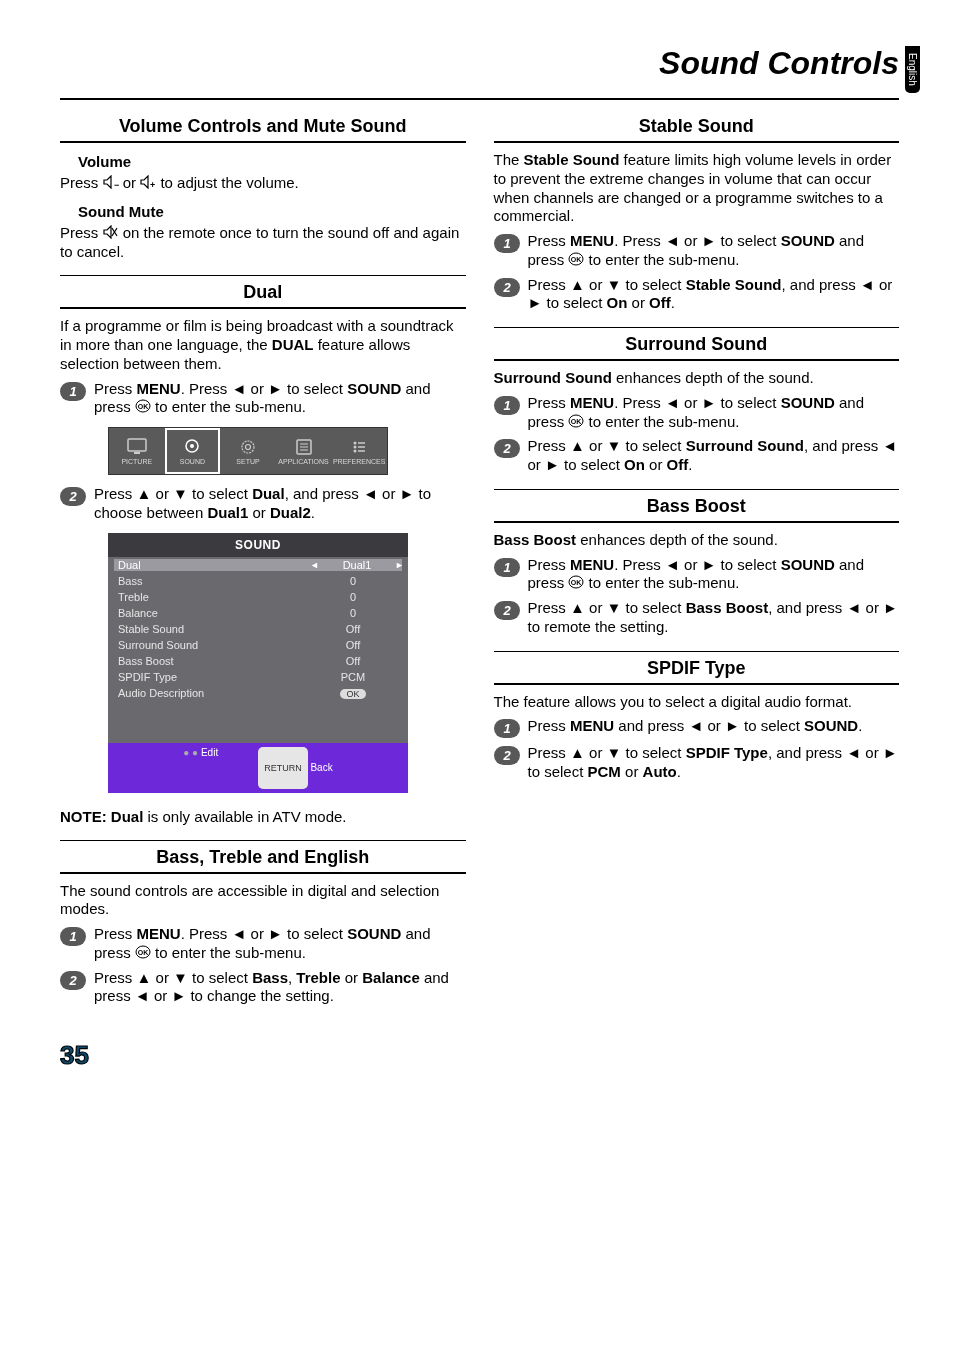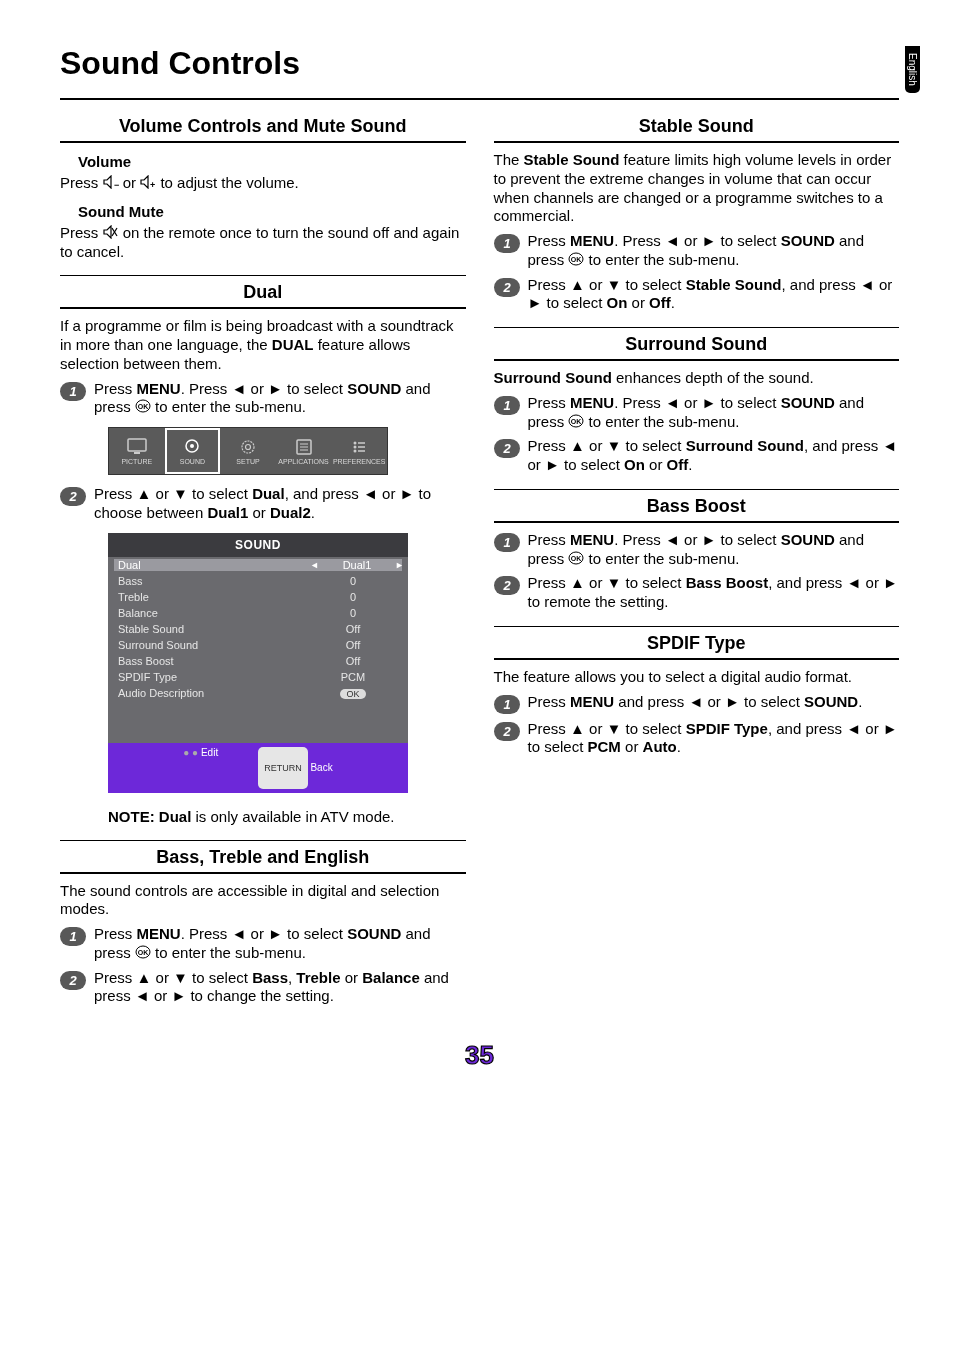--- a/index.html
+++ b/index.html
@@ -21,24 +21,25 @@
     background: #000;
     color: #fff;
     font-size: 10px;
     padding: 7px 2px;
     writing-mode: vertical-rl;
     text-orientation: mixed;
     border-radius: 0 0 5px 5px;
     text-align: center;
   }
   h1.page-title {
-    text-align: left;
+    text-align: right;
     font-size: 32px;
     font-weight: bold;
     margin: 5px 0 16px 0;
+    font-style: italic;
   }
   .title-rule {
     border: none;
     border-top: 2px solid #000;
     margin: 0 0 12px 0;
   }
   .columns {
     display: flex;
     gap: 28px;
   }
@@ -81,21 +82,20 @@
     margin-right: 8px;
   }
   .step-num svg { display: block; }
   .step-text {
     flex: 1;
     font-size: 15px;
     line-height: 1.25;
   }
   b { font-weight: bold; }
   .note-block {
-    margin-left: 48px;
     font-size: 15px;
   }
   .icon-strip {
     margin: 10px 0 10px 48px;
     width: 280px;
     background: #5a5a5a;
     border: 1px solid #333;
     display: flex;
   }
   .icon-cell {
@@ -177,25 +177,24 @@
   }
   .ok-pill {
     display:inline-block;
     background:#ddd;
     color:#333;
     border-radius: 6px;
     padding: 0 6px;
     font-size: 9px;
   }
   .page-num-outline {
-    text-align: center;
     font-size: 26px;
     font-weight: 900;
     margin-top: 28px;
-    color: #6d28d9;
+    color: #0c4a6e;
     -webkit-text-stroke: 1.2px #000;
   }
   .glyph { font-family: Arial, sans-serif; }
   .inline-icon { position: relative; top: 1px; }
 </style>
 </head>
 <body>
 
 <div class="page">
   <div class="lang-tab">English</div>
@@ -455,20 +454,21 @@
             </svg>
           </span>
         <span class="step-text">
           <span>Press </span><span class="glyph">▲</span><span> or </span><span class="glyph">▼</span><span> to select </span><b>Surround Sound</b><span>, and press </span><span class="glyph">◄</span><span> or </span><span class="glyph">►</span><span> to select </span><b>On</b><span> or </span><b>Off</b><span>.</span>
         </span>
       </div>
 
       <hr class="thin-rule">
       <div class="section-title">Bass Boost</div>
       <hr class="section-rule">
+      <p class="body-text"><b>Bass Boost</b><span> enhances depth of the sound.</span></p>
       <div class="step">
         <span class="step-num">
             <svg width="26" height="19" viewBox="0 0 26 19">
               <rect x="0" y="0" width="26" height="19" rx="9.5" fill="#585858"></rect>
               <text x="13" y="14" text-anchor="middle" fill="#fff" font-size="13" font-weight="bold" font-style="italic">1</text>
             </svg>
           </span>
         <span class="step-text">
           <span>Press </span><b>MENU</b><span>. Press </span><span class="glyph">◄</span><span> or </span><span class="glyph">►</span><span> to select </span><b>SOUND</b><span> and press </span><svg class="inline-icon" width="16" height="14" viewBox="0 0 16 14">
               <ellipse cx="8" cy="7" rx="7" ry="6" fill="none" stroke="#000" stroke-width="1"></ellipse>

